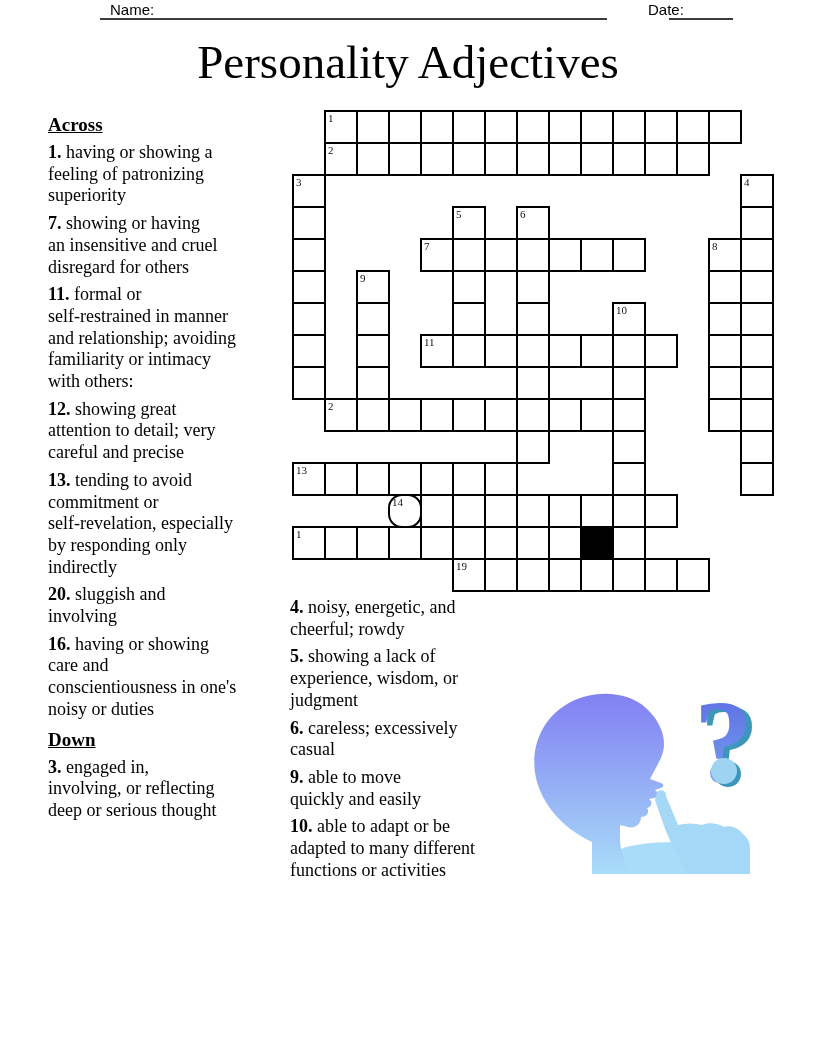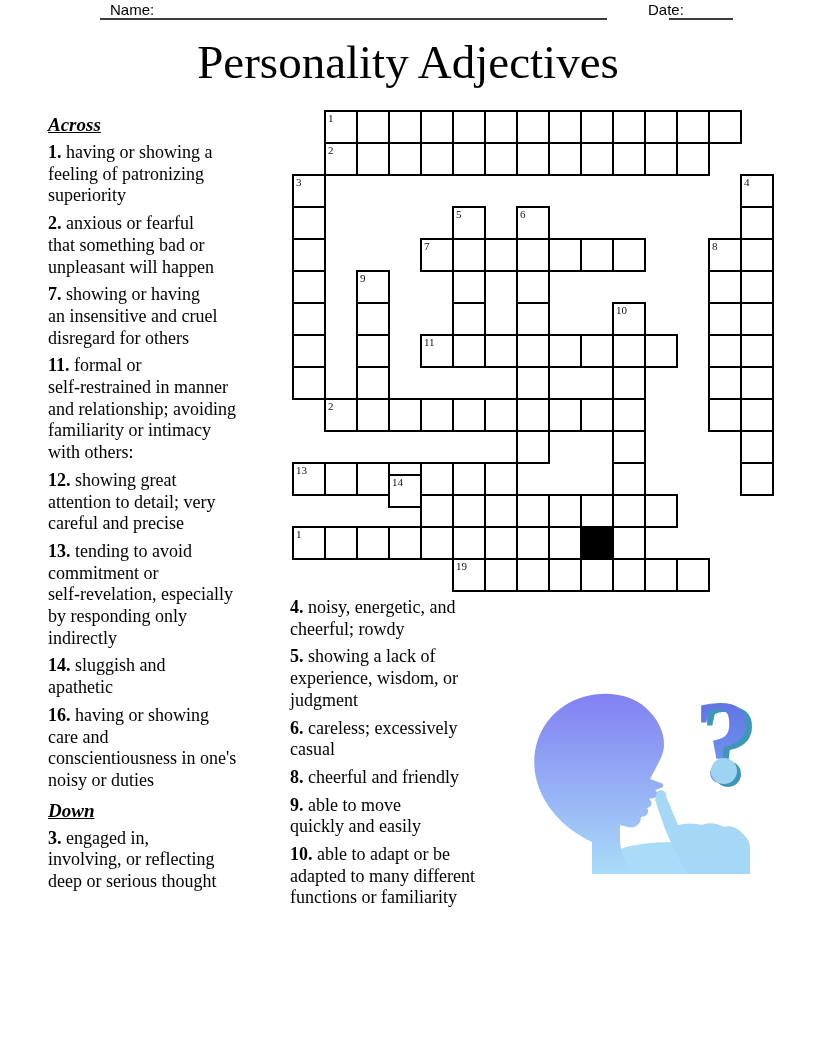--- a/index.html
+++ b/index.html
@@ -35,21 +35,21 @@
   .cell .num{
     position:absolute;top:0px;left:2px;
     font-size:11px;line-height:12px;color:#111;
   }
   
   .clue-col{position:absolute;color:#000;}
   #clues-left{left:48px;top:112px;width:252px;}
   #clues-mid{left:290px;top:597px;width:252px;}
   .section-heading{
     font-size:19px;line-height:26px;font-weight:bold;
-    text-decoration:underline;margin-bottom:4px;font-style:italic;
+    text-decoration:underline;margin-bottom:4px;
   }
   .clue{
     font-size:18px;line-height:21.7px;white-space:pre-line;
     margin-bottom:6px;
   }
   .clue b{font-weight:bold;}
   
   .illus{position:absolute;left:528px;top:682px;}
 </style>
 </head>
@@ -180,21 +180,21 @@
       <span class="num">13</span>
     </div>
     <div class="cell" style="left: 32px; top: 352px;"></div>
     <div class="cell" style="left: 64px; top: 352px;"></div>
     <div class="cell" style="left: 96px; top: 352px;"></div>
     <div class="cell" style="left: 128px; top: 352px;"></div>
     <div class="cell" style="left: 160px; top: 352px;"></div>
     <div class="cell" style="left: 192px; top: 352px;"></div>
     <div class="cell" style="left: 320px; top: 352px;"></div>
     <div class="cell" style="left: 448px; top: 352px;"></div>
-    <div class="cell" style="left: 96px; top: 364px;">
+    <div class="cell" style="left: 96px; top: 384px; border-radius: 14px;">
       <span class="num">14</span>
     </div>
     <div class="cell" style="left: 128px; top: 384px;"></div>
     <div class="cell" style="left: 160px; top: 384px;"></div>
     <div class="cell" style="left: 192px; top: 384px;"></div>
     <div class="cell" style="left: 224px; top: 384px;"></div>
     <div class="cell" style="left: 256px; top: 384px;"></div>
     <div class="cell" style="left: 288px; top: 384px;"></div>
     <div class="cell" style="left: 320px; top: 384px;"></div>
     <div class="cell" style="left: 352px; top: 384px;"></div>
@@ -222,41 +222,38 @@
     <div class="cell" style="left: 352px; top: 448px;"></div>
     <div class="cell" style="left: 384px; top: 448px;"></div>
   </div>
 
 <div id="clues-left" class="clue-col">
   <div class="section-heading">Across</div>
   <div>
       <div class="clue"><b>1.</b> <span>having or showing a
 feeling of patronizing
 superiority</span></div>
-      <div class="clue"><b>2.</b> <span>anxious or fearful
-that something bad or
-unpleasant will happen</span></div>
       <div class="clue"><b>7.</b> <span>showing or having
 an insensitive and cruel
 disregard for others</span></div>
       <div class="clue"><b>11.</b> <span>formal or
 self-restrained in manner
 and relationship; avoiding
 familiarity or intimacy
 with others:</span></div>
       <div class="clue"><b>12.</b> <span>showing great
 attention to detail; very
 careful and precise</span></div>
       <div class="clue"><b>13.</b> <span>tending to avoid
 commitment or
 self-revelation, especially
 by responding only
 indirectly</span></div>
-      <div class="clue"><b>14.</b> <span>sluggish and
-apathetic</span></div>
+      <div class="clue"><b>20.</b> <span>sluggish and
+involving</span></div>
       <div class="clue"><b>16.</b> <span>having or showing
 care and
 conscientiousness in one's
 noisy or duties</span></div>
     </div>
   <div class="section-heading">Down</div>
   <div>
       <div class="clue"><b>3.</b> <span>engaged in,
 involving, or reflecting
 deep or serious thought</span></div>
@@ -265,26 +262,25 @@
 
 <div id="clues-mid" class="clue-col">
   <div>
       <div class="clue"><b>4.</b> <span>noisy, energetic, and
 cheerful; rowdy</span></div>
       <div class="clue"><b>5.</b> <span>showing a lack of
 experience, wisdom, or
 judgment</span></div>
       <div class="clue"><b>6.</b> <span>careless; excessively
 casual</span></div>
-      <div class="clue"><b>8.</b> <span>cheerful and friendly</span></div>
       <div class="clue"><b>9.</b> <span>able to move
 quickly and easily</span></div>
       <div class="clue"><b>10.</b> <span>able to adapt or be
 adapted to many different
-functions or familiarity</span></div>
+functions or activities</span></div>
     </div>
 </div>
 
 <svg class="illus" width="225" height="192" viewBox="0 0 225 192">
   <defs>
     <linearGradient id="headGrad" x1="0" y1="0" x2="0" y2="1">
       <stop offset="0" stop-color="#8280F3"></stop>
       <stop offset="1" stop-color="#A8DCF8"></stop>
     </linearGradient>
     <linearGradient id="qmGrad" x1="0" y1="0" x2="0" y2="1">

